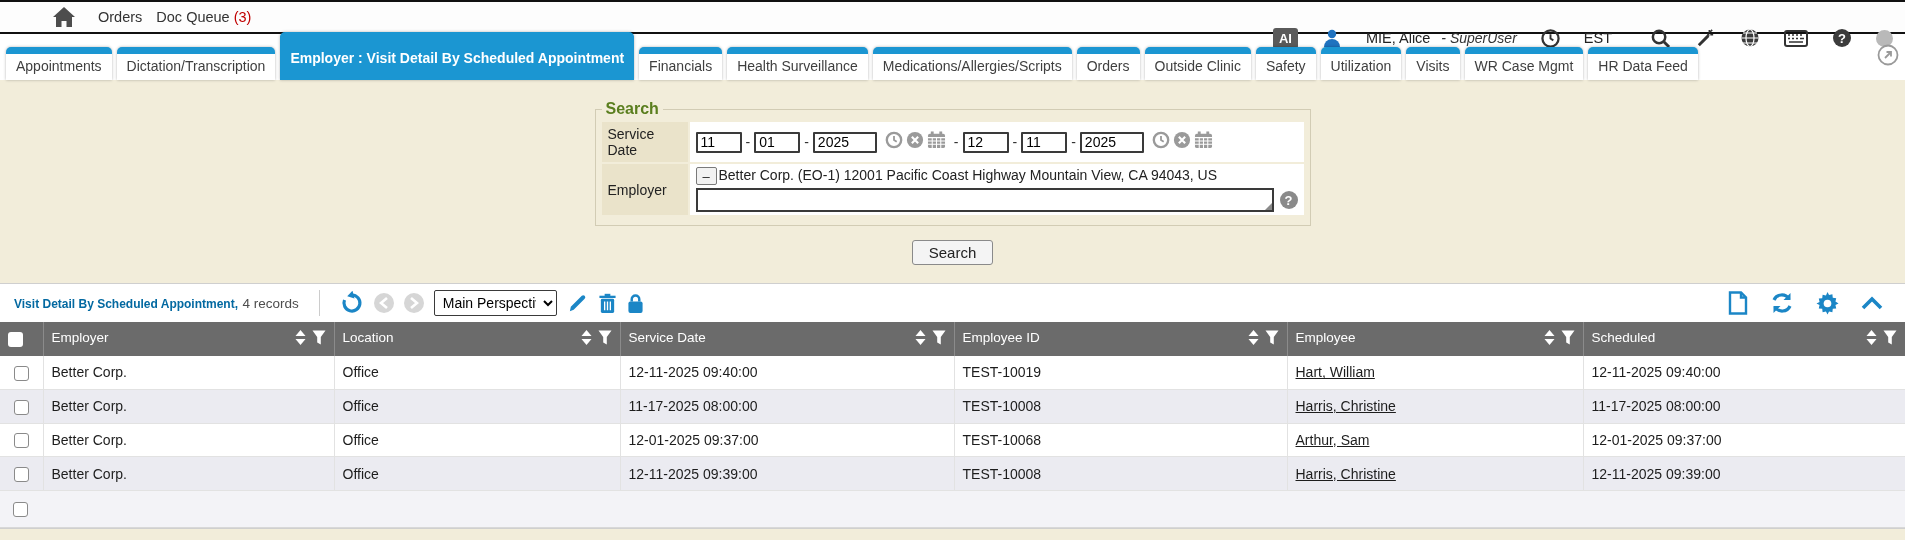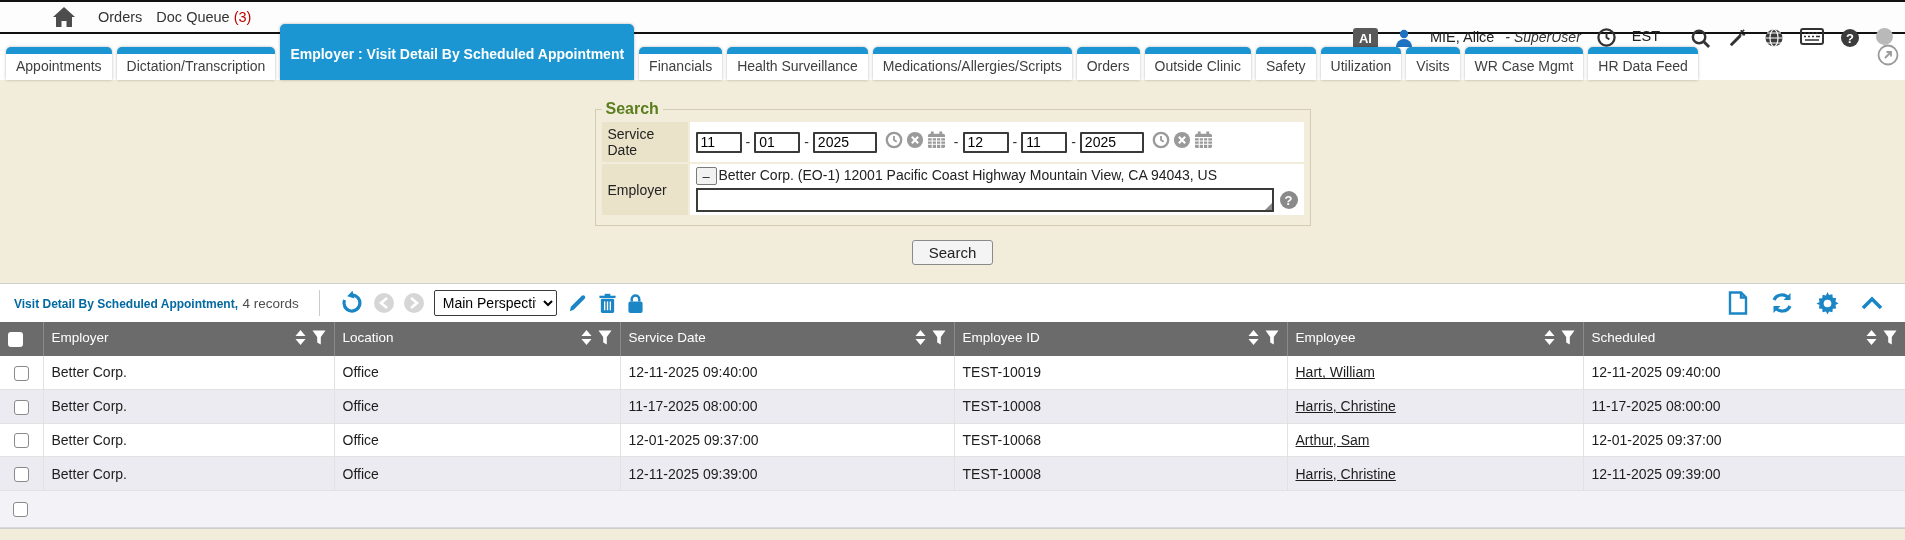--- a/index.html
+++ b/index.html
@@ -8,33 +8,33 @@
 
   
   .topbar{ height:34px; background:#fdfdfd; border-top:2px solid #111; border-bottom:2px solid #111;
            display:flex; align-items:center; padding:0 12px; gap:14px; }
   .topbar .icon-btn{ display:inline-flex; align-items:center; justify-content:center; cursor:pointer; }
   .hamburger{ width:26px; display:flex; flex-direction:column; gap:4px; }
   .hamburger span{ height:4px; background:#4d4d4d; border-radius:1px; }
   .crumbs{ display:flex; gap:14px; font-size:14.5px; color:#333; margin-left:8px; }
   .crumb{ cursor:pointer; }
   .badge-red{ color:#c00000; }
-  .topbar-right{ margin-left:auto; display:flex; align-items:flex-start; gap:16px;margin-top:42px; }
+  .topbar-right{ margin-left:auto; display:flex; align-items:center; gap:24px;margin-top:42px; }
   .ai-badge{ background:#5a5a5a; color:#fff; font-weight:bold; font-size:13px; padding:3px 6px; border-radius:3px; }
   .user-name{ font-size:14.5px; color:#222; }
   .user-role{ font-size:14px; font-style:italic; color:#333; margin-left:2px; }
   .tz{ font-size:14.5px; color:#222; }
   .status-dot{ width:17px; height:17px; border-radius:50%; background:#b9b9b9; }
 
   
   .tabbar{ height:46px; background:#fff; display:flex; align-items:flex-end; padding:0 6px; gap:5px; }
   .tab{ background:#fff; border-radius:5px 5px 0 0; border-top:7px solid #1b96d2; height:33px;
         display:flex; align-items:center; padding:0 10px 2px; font-size:14px; color:#3f3f3f;
         box-shadow:0 0 3px rgba(0,0,0,.30); cursor:pointer; white-space:nowrap; }
-  .tab.active{ background:#1b96d2; border-top-color:#1b96d2; color:#fff; font-weight:bold; height:56px; padding-bottom:4px; }
+  .tab.active{ background:#1b96d2; border-top-color:#1b96d2; color:#fff; font-weight:bold; height:48px; padding-bottom:4px; }
   .tab-overflow{ margin-left:auto; align-self:center; cursor:pointer; }
 
   
   .content{ padding-top:20px; }
   .search-wrap{ width:716px; margin:0 auto; }
   fieldset.search-fs{ border:1px solid #d2ccb4; padding:2px 4px 8px; }
   fieldset.search-fs legend{ color:#5a7e1e; font-weight:bold; font-size:16px; padding:0 4px; margin-left:2px; }
   .form-table{ border-collapse:separate; border-spacing:2px; width:100%; }
   .form-table td{ vertical-align:middle; }
   td.lbl{ background:#eae3ca; width:106px; font-size:14px; color:#222; padding:4px 6px; }

